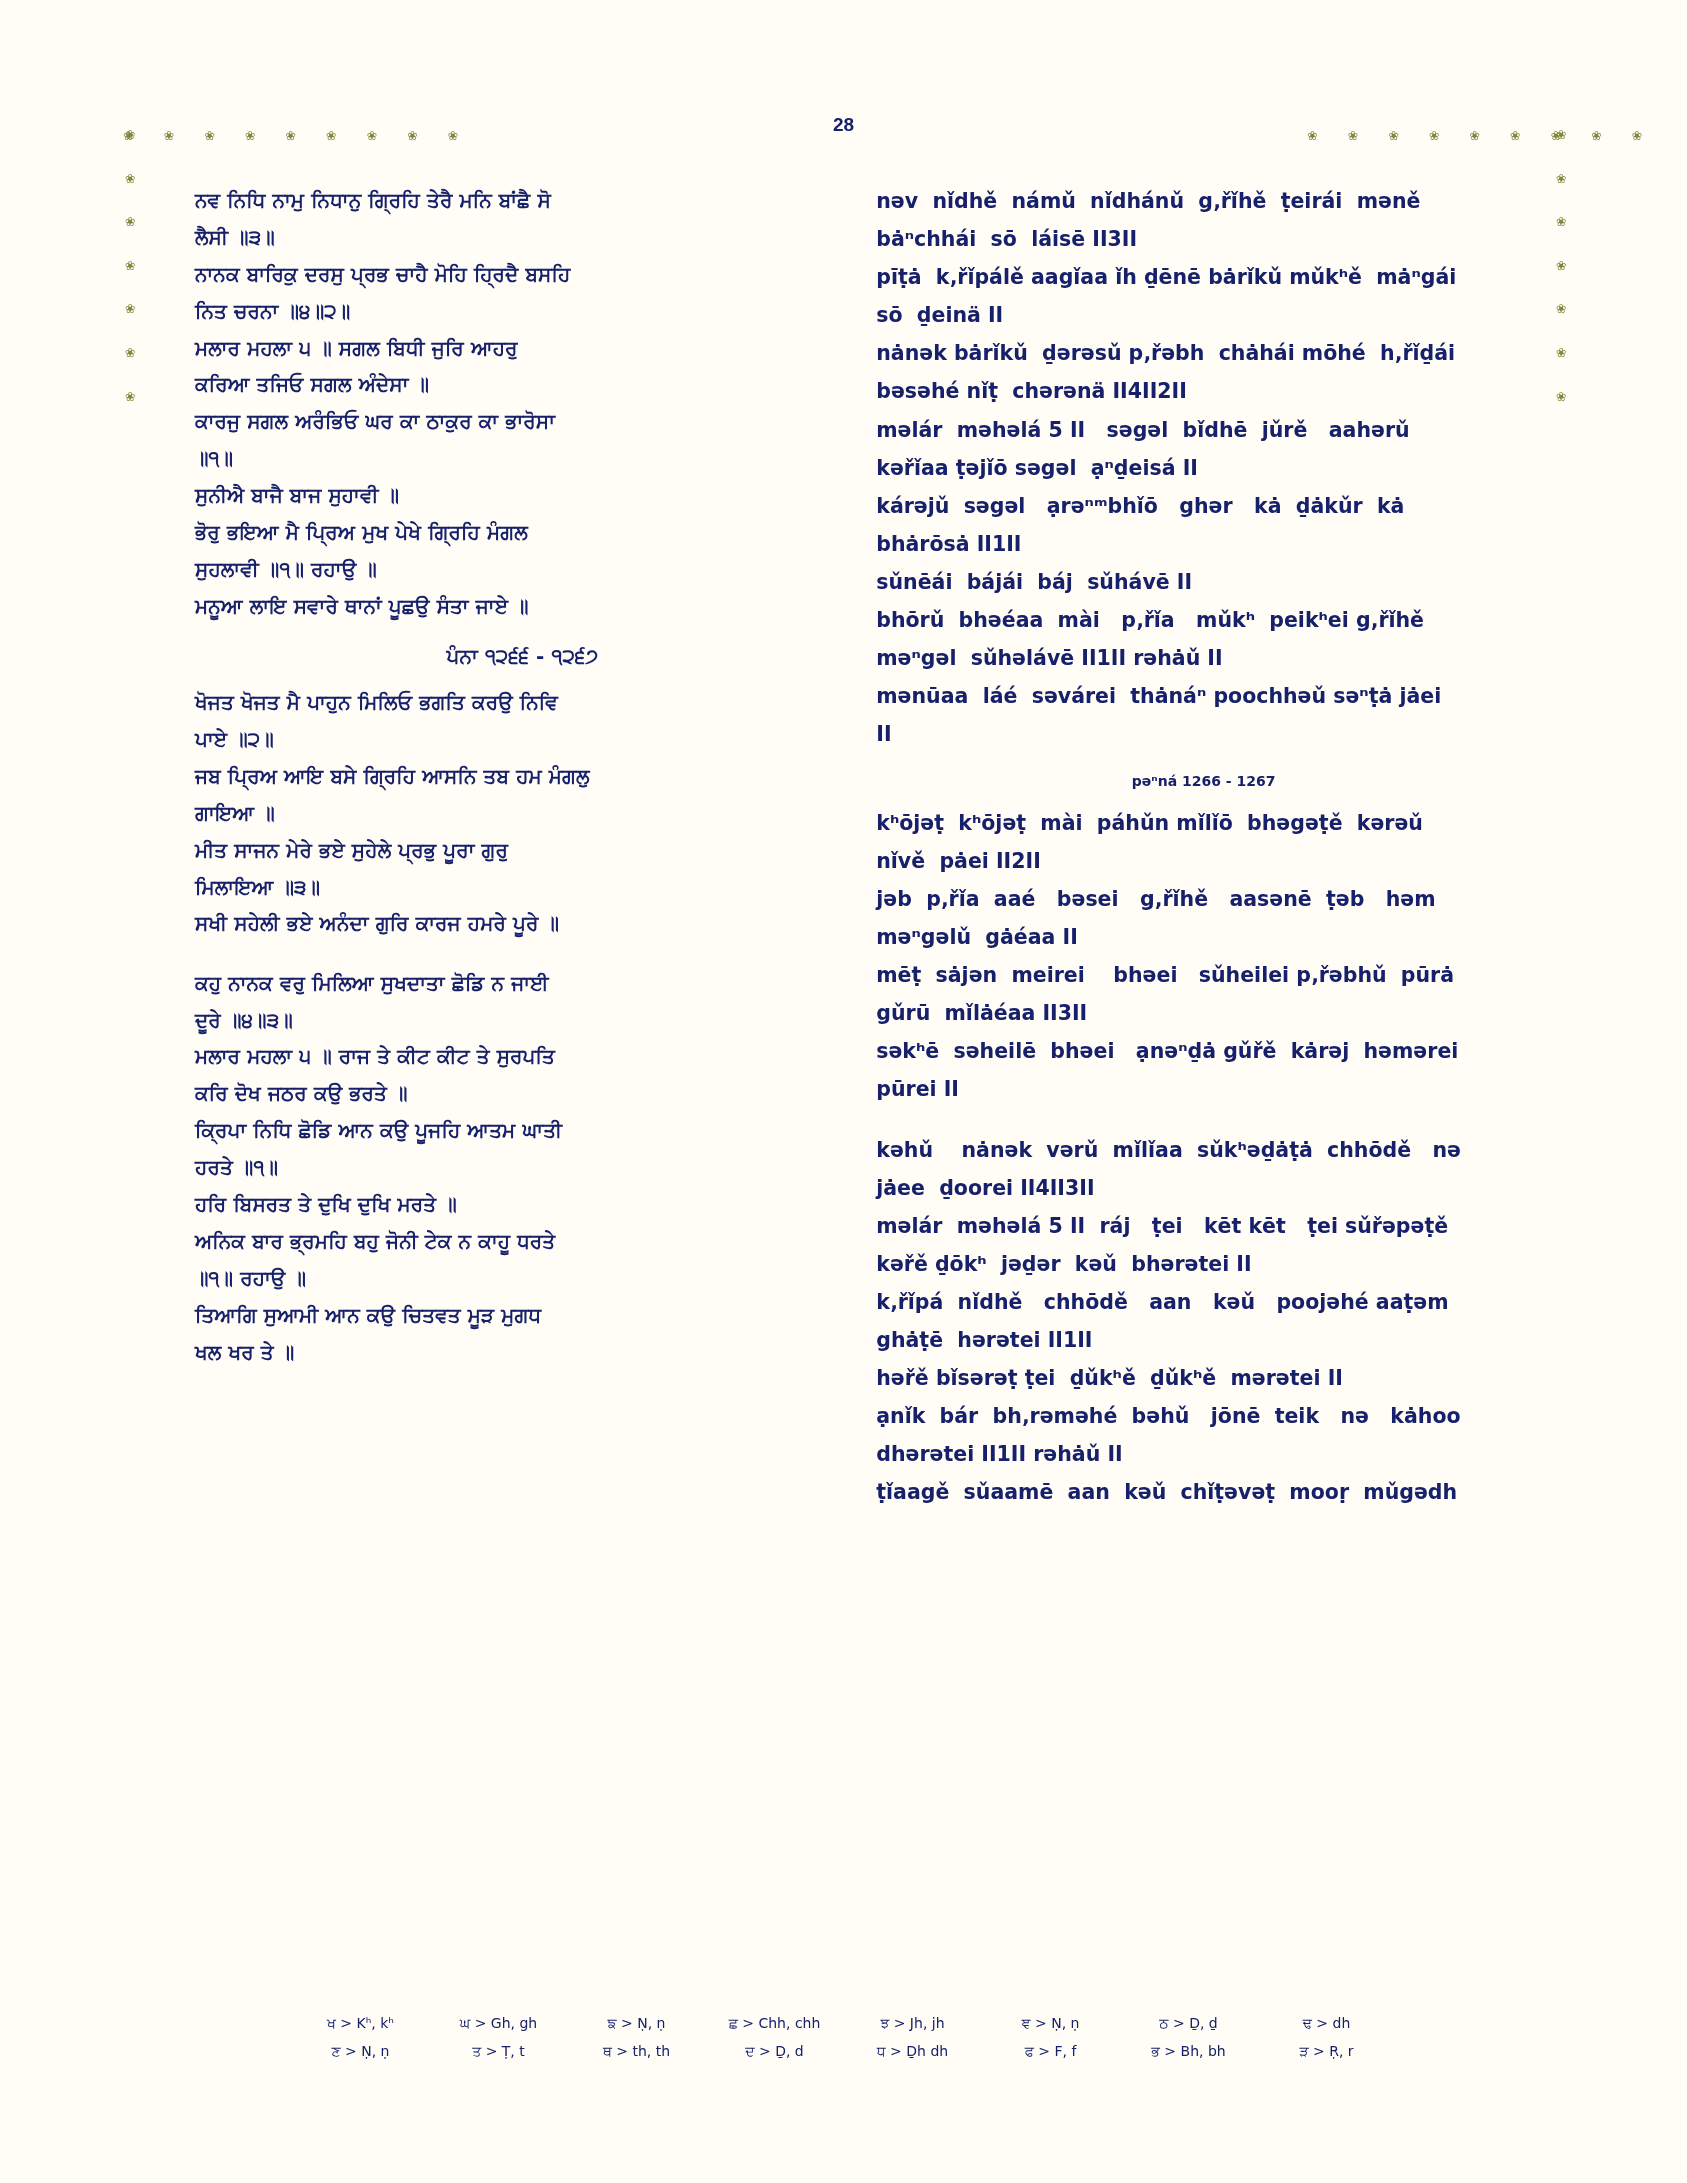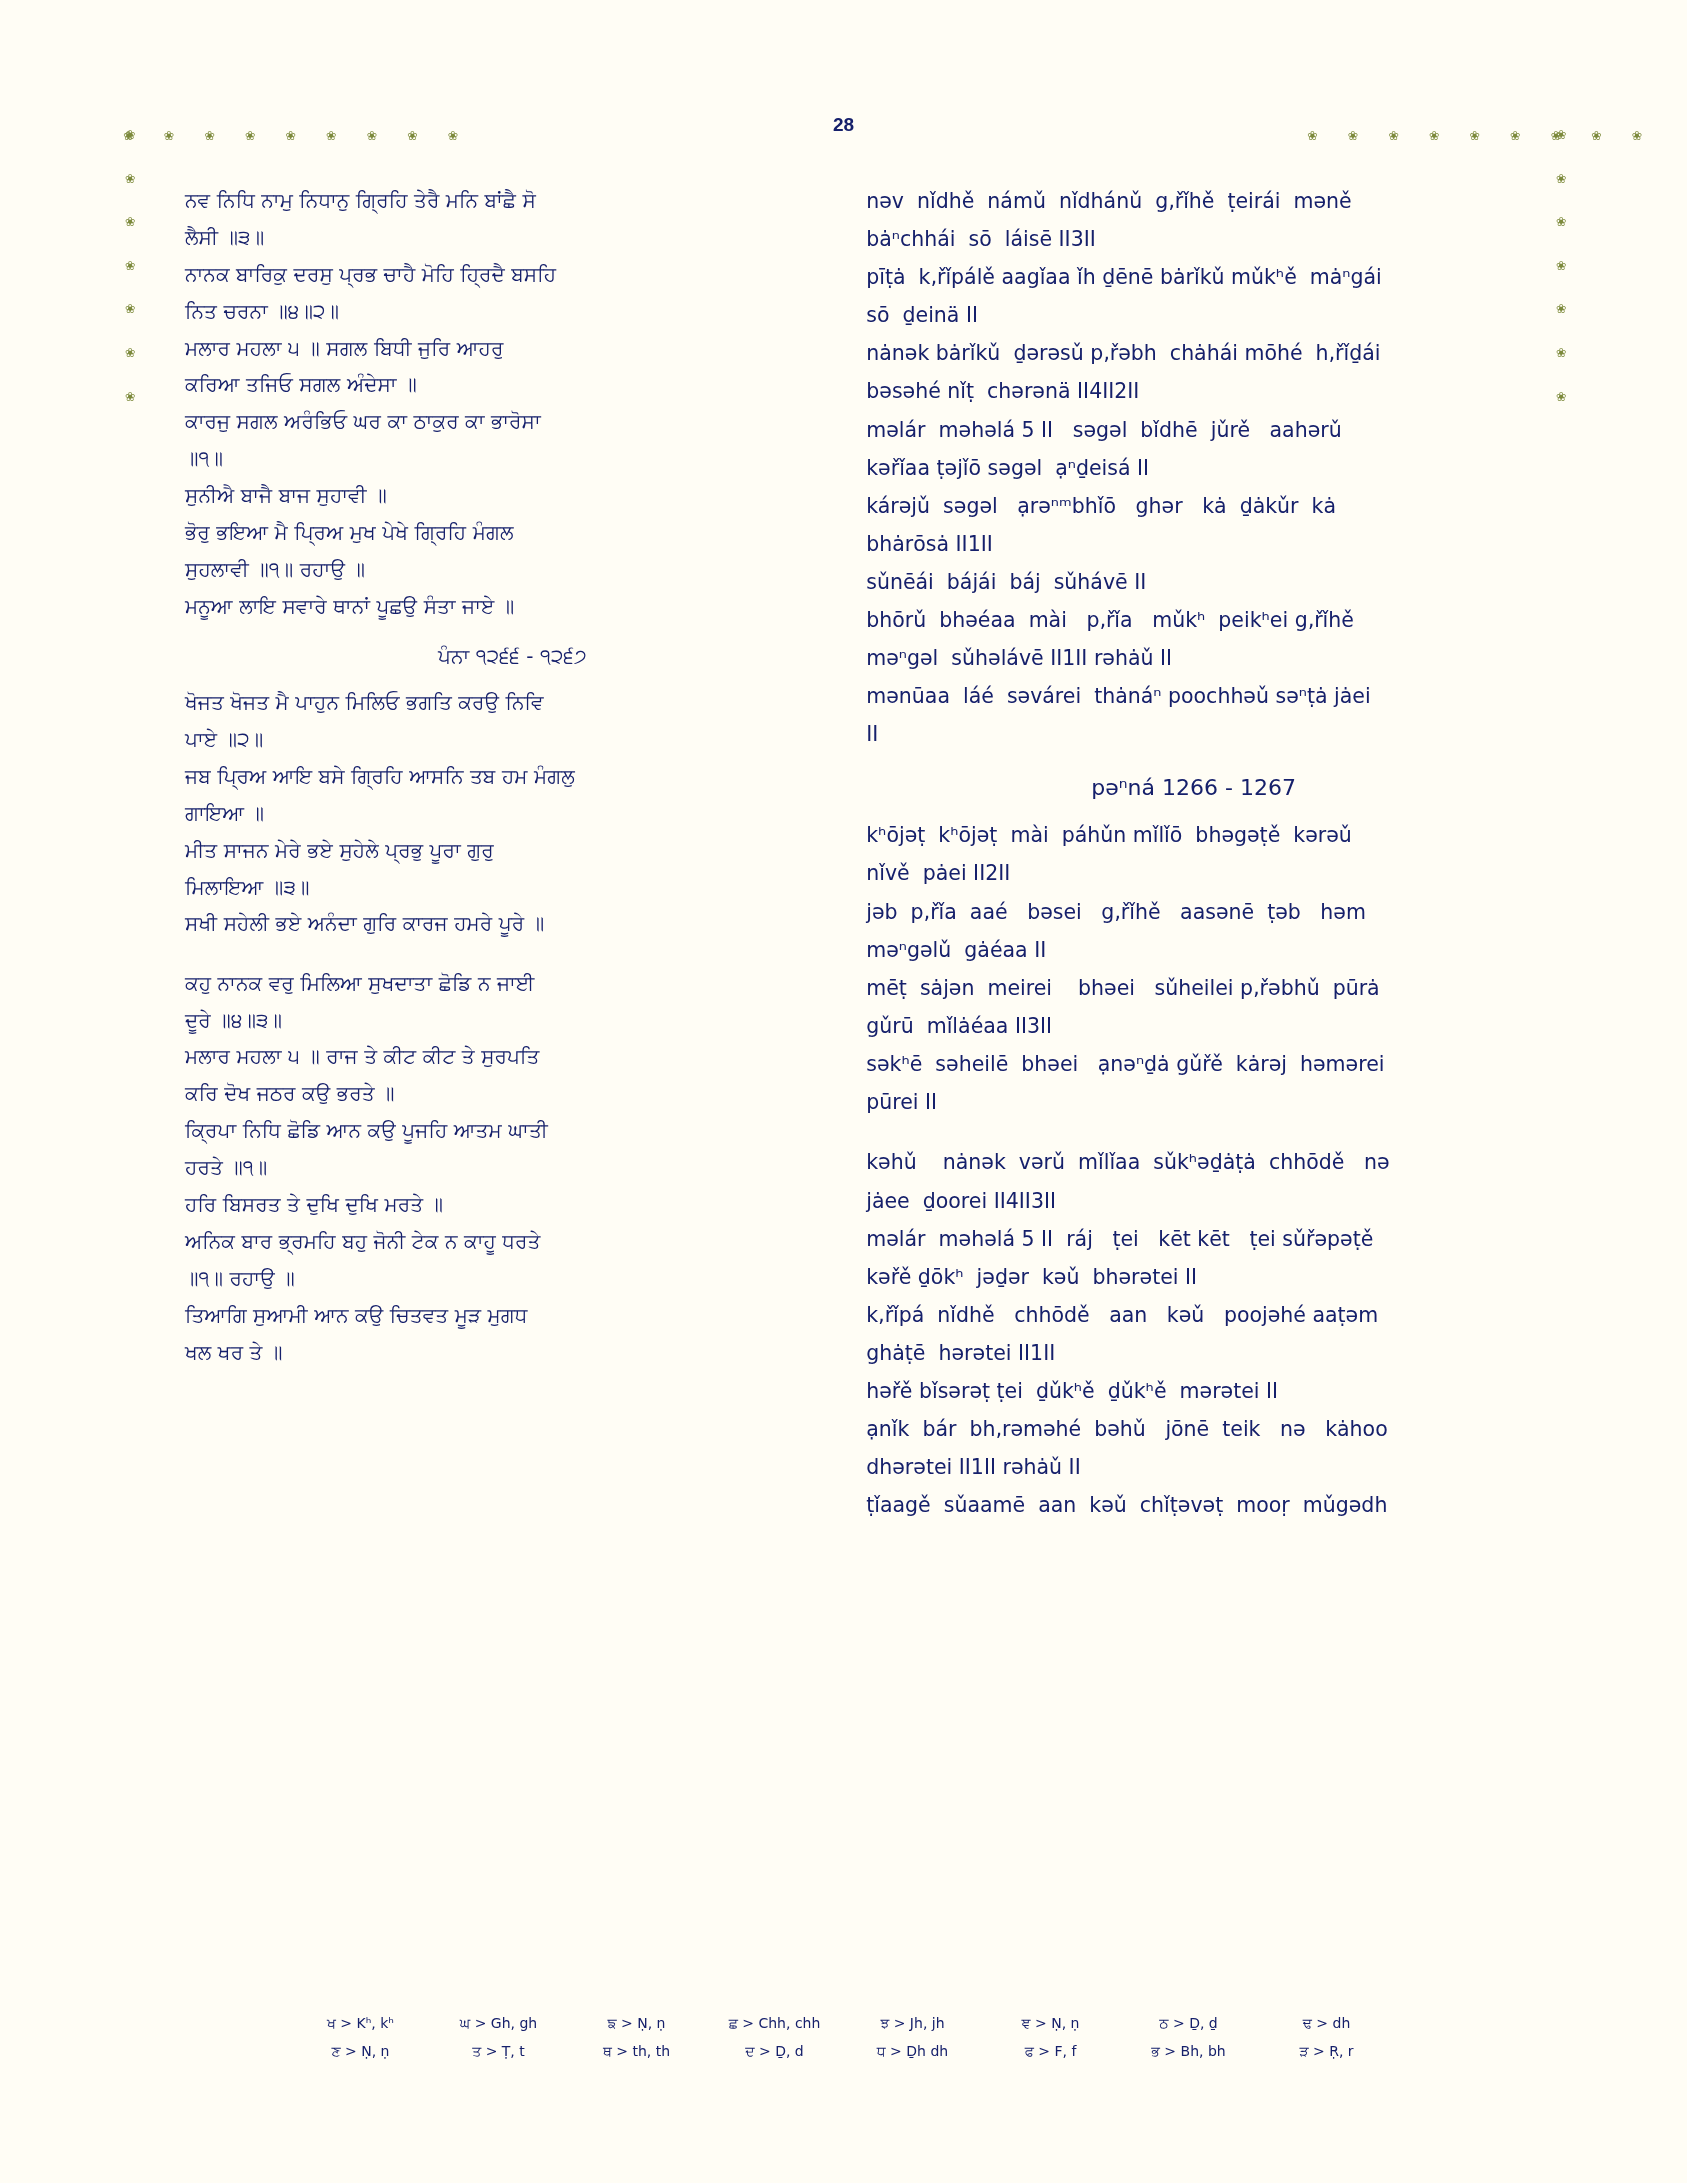--- a/index.html
+++ b/index.html
@@ -53,24 +53,25 @@
     width: 1687px;
     text-align: center;
     font-size: 19px;
     font-weight: bold;
     color: #16206b;
     font-family: "Liberation Sans", sans-serif;
   }
   .columns {
     position: absolute;
     top: 185px;
-    left: 185px;
+    left: 195px;
     width: 1336px;
     display: flex;
     gap: 26.5px;
+    font-weight: bold;
   }
   .col {
     width: 655px;
   }
   .col.gurmukhi {
     font-size: 20px;
     line-height: 1.58;
     letter-spacing: 0.1px;
   }
   .col.roman {
@@ -83,21 +84,21 @@
     white-space: pre-wrap;
   }
   .line.blank {
     height: 17px;
   }
   .center-head {
     text-align: center;
     margin: 18.5px 0 14.6px 0;
     font-size: 20px;
   }
-  .col.roman .center-head { font-size: 22px; }
+  .col.roman .center-head { font-size: 14px; }
   .legend {
     position: absolute;
     left: 0;
     top: 2015px;
     width: 1687px;
   }
   .legend-row {
     display: flex;
     justify-content: center;
     gap: 12px;

